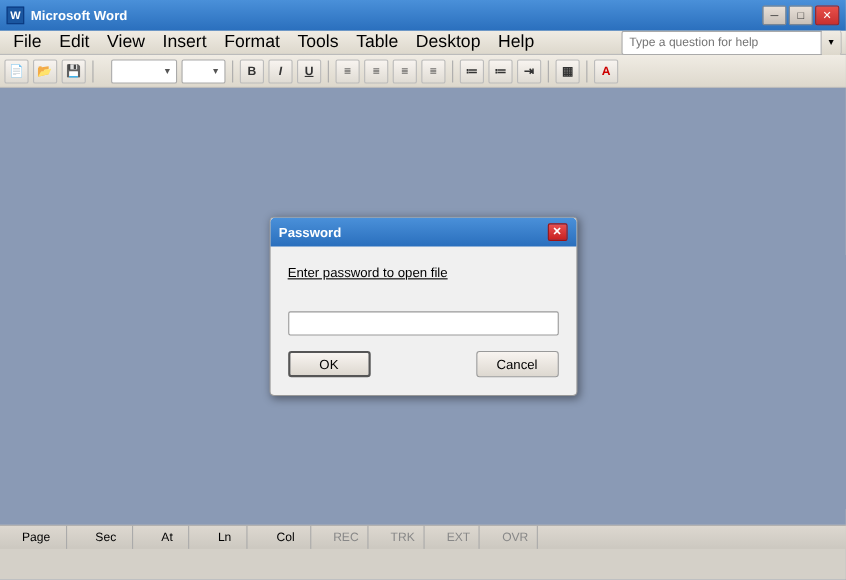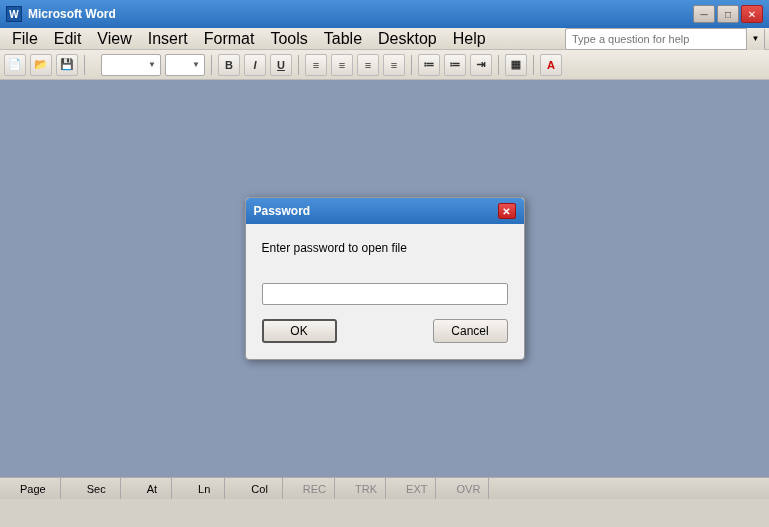--- a/index.html
+++ b/index.html
@@ -190,20 +190,21 @@
       color: white; font-size: 10px; font-weight: bold; cursor: pointer;
     }
     .dialog-body {
       padding: 16px 16px 12px;
     }
     .dialog-message {
       font-size: 12px;
       color: #000;
       margin-bottom: 26px;
       line-height: 1.4;
+      text-decoration: underline;
     }
     .dialog-password-input {
       width: 100%;
       height: 22px;
       border: 1px solid #999;
       border-radius: 2px;
       padding: 0 4px;
       font-size: 12px;
       background: white;
     }

